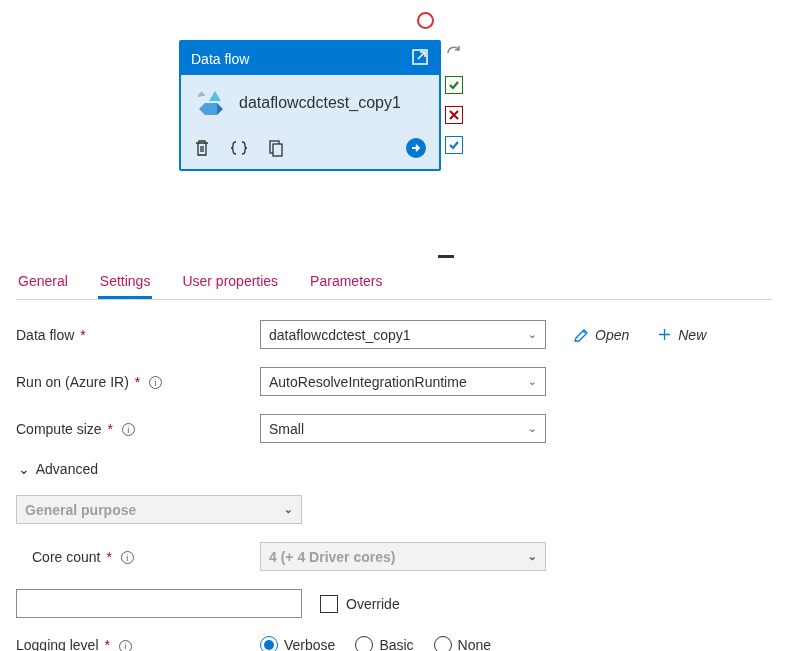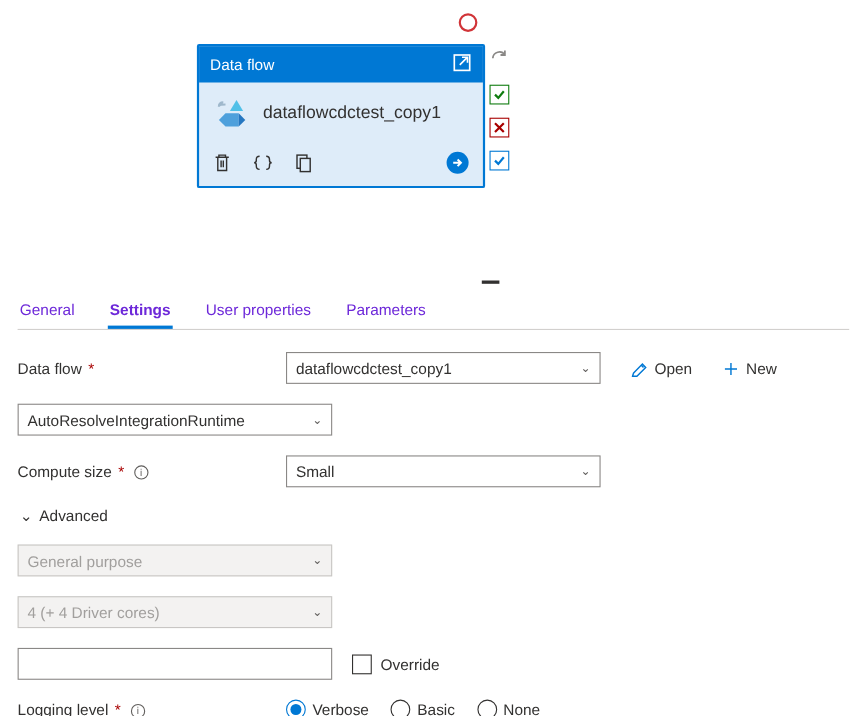--- a/index.html
+++ b/index.html
@@ -18,37 +18,37 @@
     .card-footer { display: flex; align-items: center; padding: 6px 12px 10px; gap: 18px; }
     .card-footer .spacer { flex: 1; }
     .icon-btn svg { display: block; }
 
     .status-column { position: absolute; left: 445px; top: 44px; display: flex; flex-direction: column; gap: 12px; }
     .status-box { width: 18px; height: 18px; border: 1px solid #8a8886; display:flex; align-items:center; justify-content:center; font-size:12px; background:#fff; }
 
     .divider { position: absolute; left: 438px; top: 255px; width: 16px; height: 3px; background: #323130; }
 
     .tabs { position: absolute; left: 16px; top: 267px; width: 756px; border-bottom: 1px solid #d2d0ce; display: flex; gap: 28px; padding-bottom: 0; }
-    .tab { font-size: 14px; color: #6d28d9; padding: 6px 2px 10px; cursor: pointer; }
-    .tab.active { font-weight: 700; border-bottom: 3px solid #0078d4; padding-bottom: 7px; }
+    .tab { font-size: 14px; color: #be185d; padding: 6px 2px 10px; cursor: pointer; }
+    .tab.active { font-weight: 400; border-bottom: 3px solid #0078d4; padding-bottom: 7px; }
 
     .form { position: absolute; left: 16px; top: 320px; width: 756px; }
     .row { display: flex; align-items: center; margin-bottom: 18px; }
     .label-cell { width: 244px; font-size: 14px; color: #323130; }
     .label-cell.indent { padding-left: 16px; }
     .req { color: #a80000; margin-left: 2px; }
     .info-icon { display:inline-flex; width:13px; height:13px; border:1px solid #605e5c; border-radius:50%; font-size:9px; align-items:center; justify-content:center; margin-left:5px; color:#605e5c; vertical-align: 1px; }
 
     .select { width: 286px; height: 29px; border: 1px solid #8a8886; background: #fff; font-size: 14px; padding: 0 8px; display:flex; align-items:center; justify-content:space-between; cursor:pointer; }
-    .select.disabled { background: #f3f2f1; color: #a19f9d; border-color: #c8c6c4; }
+    .select.disabled { background: #f3f2f1; color: #a19f9d; border-color: #c8c6c4; font-weight: bold; }
     .chev { font-size: 11px; color: #605e5c; }
 
     .input { width: 286px; height: 29px; border: 1px solid #8a8886; padding: 0 8px; font-size: 14px; }
 
-    .link-btn { display:flex; align-items:flex-end; gap:6px; color:#323130; font-size:14px; cursor:pointer; margin-left: 28px; }
+    .link-btn { display:flex; align-items:flex-start; gap:6px; color:#323130; font-size:14px; cursor:pointer; margin-left: 28px; font-style: italic; }
     .link-btn svg { color: #0078d4; }
 
     .advanced-hdr { display:flex; align-items:center; gap:6px; font-size:14px; cursor:pointer; margin: 6px 0 18px 2px; }
 
     .radio-group { display:flex; align-items:center; gap:20px; }
     .radio { display:flex; align-items:center; gap:6px; font-size:14px; cursor:pointer; }
     .radio-circle { width:18px; height:18px; border:1px solid #323130; border-radius:50%; display:flex; align-items:center; justify-content:center; }
     .radio-circle.sel { border:1px solid #0078d4; }
     .radio-circle.sel::after { content:''; width:10px; height:10px; background:#0078d4; border-radius:50%; }
 
@@ -159,20 +159,23 @@
     </div>
     <div class="link-btn">
       <svg width="15" height="15" viewBox="0 0 15 15">
           <path d="M7.5 2 V13 M2 7.5 H13" stroke="#0078d4" stroke-width="1.3"></path>
         </svg>
       <span>New</span>
     </div>
   </div>
 
   <div class="row">
+    <div class="label-cell">
+      <span>Run on (Azure IR)</span> <span class="req">*</span> <span class="info-icon">i</span>
+    </div>
     <div class="select">
       <span>AutoResolveIntegrationRuntime</span>
       <span class="chev">⌄</span>
     </div>
   </div>
 
   <div class="row">
     <div class="label-cell">
       <span>Compute size</span> <span class="req">*</span> <span class="info-icon">i</span>
     </div>
@@ -188,20 +191,23 @@
   </div>
 
   <div class="row">
     <div class="select disabled">
       <span>General purpose</span>
       <span class="chev">⌄</span>
     </div>
   </div>
 
   <div class="row">
+    <div class="label-cell indent">
+      <span>Core count</span> <span class="req">*</span> <span class="info-icon">i</span>
+    </div>
     <div class="select disabled">
       <span>4 (+ 4 Driver cores)</span>
       <span class="chev">⌄</span>
     </div>
   </div>
 
   <div class="row">
     <input class="input" type="text" value="" style="">
     <div class="checkbox"></div>
     <span style="font-size:14px;text-align:center;">Override</span>

